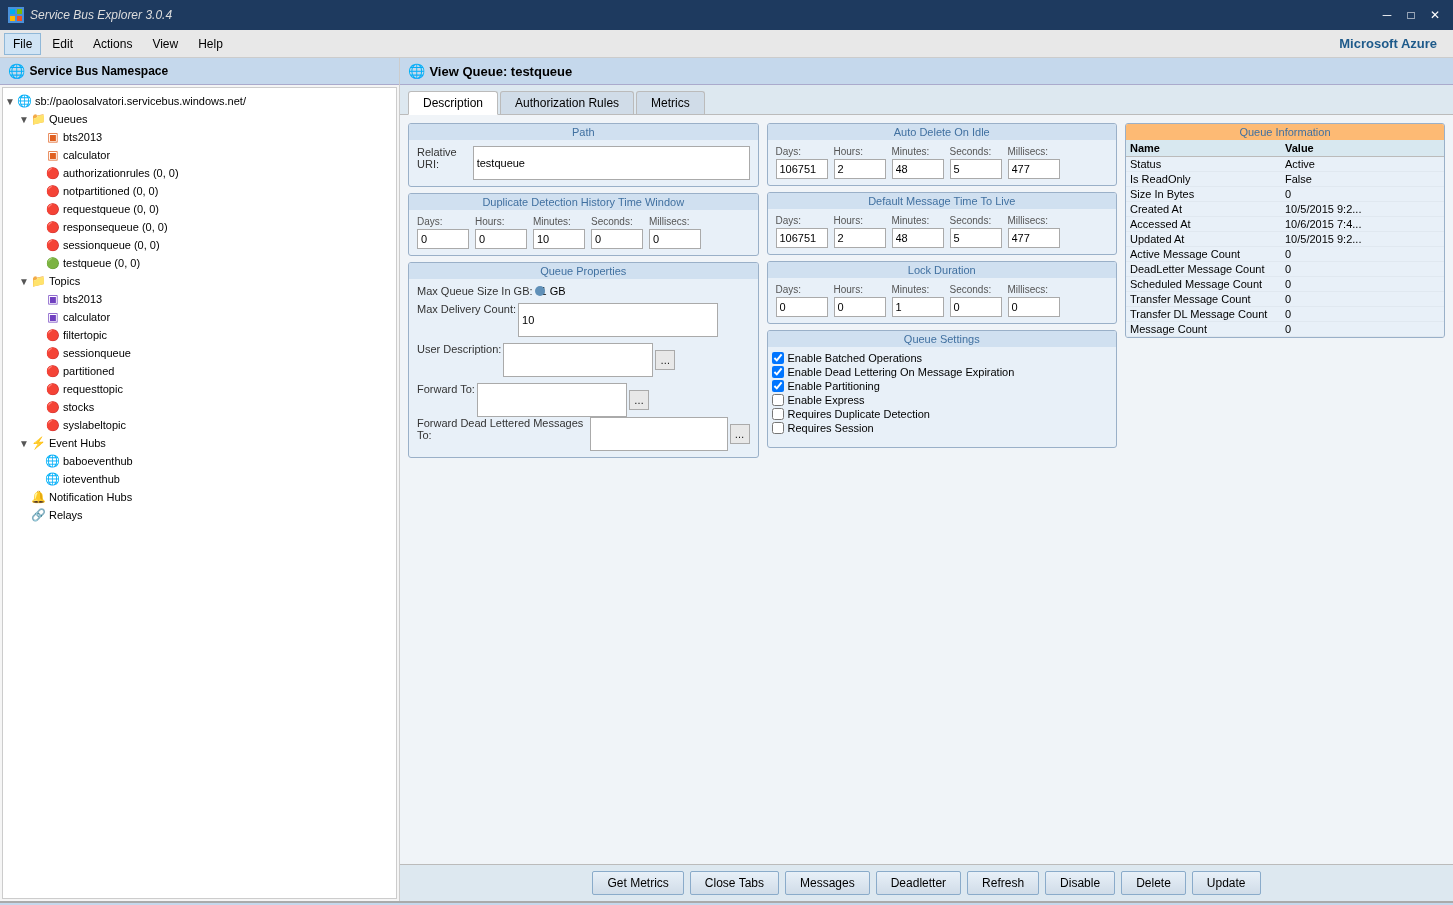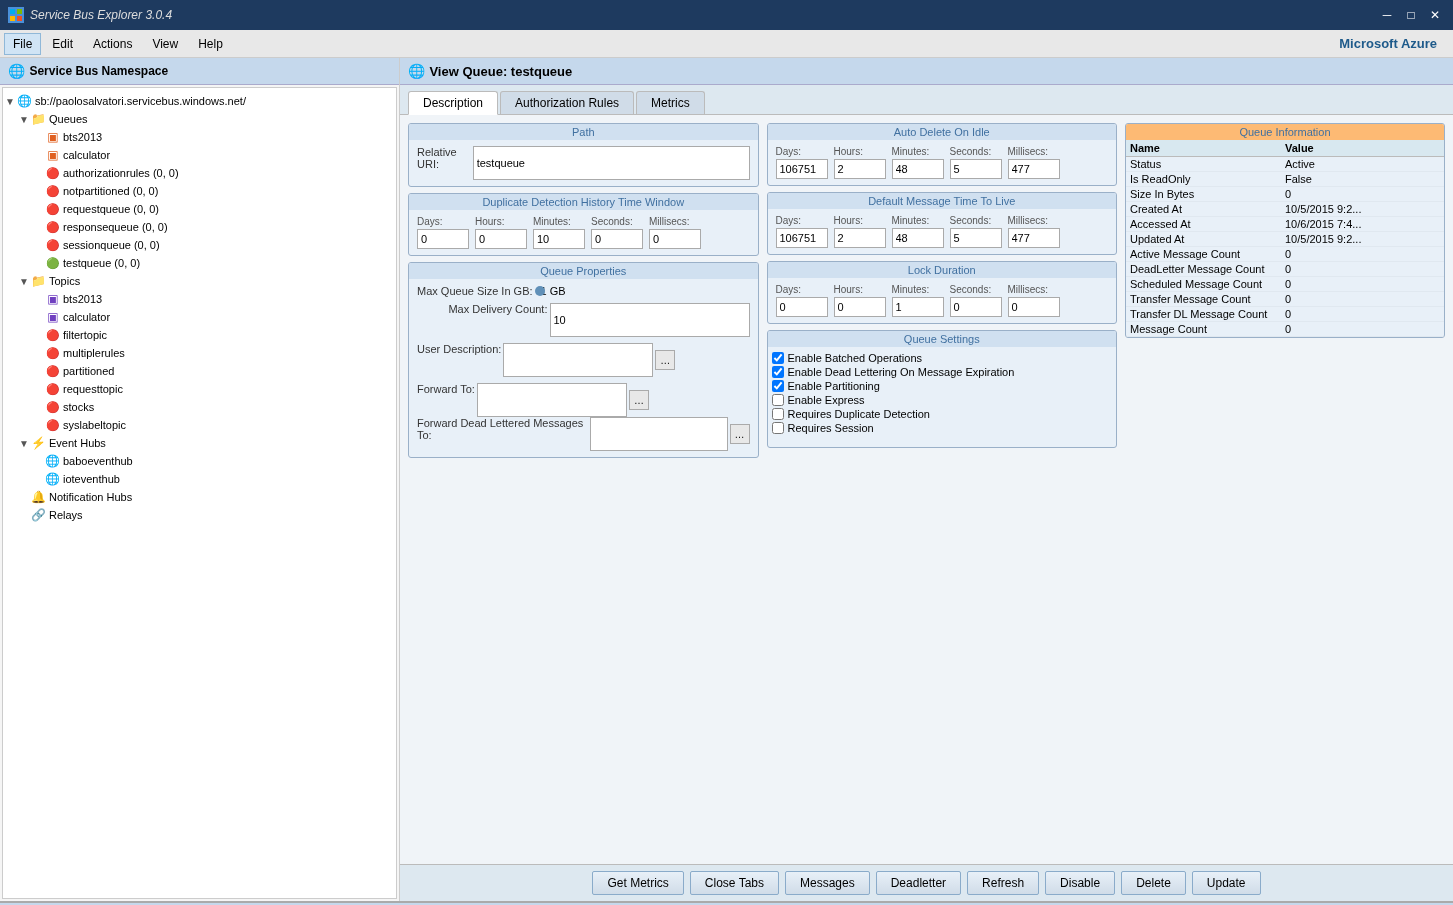--- a/index.html
+++ b/index.html
@@ -253,21 +253,21 @@
               <span style="font-size:11px;">🔴</span>
             </span>
     <span class="tree-label">filtertopic</span>
   </div>
           <div class="tree-item">
     <span style="padding-left:28px;"></span>
     <span class="tree-expand"></span>
     <span class="tree-icon">
               <span style="font-size:11px;">🔴</span>
             </span>
-    <span class="tree-label">multiplerules</span>
+    <span class="tree-label">sessionqueue</span>
   </div>
           <div class="tree-item">
     <span style="padding-left:28px;"></span>
     <span class="tree-expand"></span>
     <span class="tree-icon">
               <span style="font-size:11px;">🔴</span>
             </span>
     <span class="tree-label">partitioned</span>
   </div>
           <div class="tree-item">
@@ -392,21 +392,21 @@
           <div class="field-group-title">Queue Properties</div>
           <div class="field">
             <div class="field-label">Max Queue Size In GB:</div>
             <div class="slider-row">
               <div class="slider">
                 <div class="slider-thumb"></div>
               </div>
               <span>1 GB</span>
             </div>
           </div>
-          <div class="field" style="margin-top:6px;justify-content:flex-end;">
+          <div class="field" style="margin-top:6px;">
             <div class="field-label">Max Delivery Count:</div>
             <input type="text" class="field-input" style="width: 200px;" value="10">
           </div>
           <div class="field" style="margin-top:6px;">
             <div class="field-label">User Description:</div>
             <div class="input-with-btn">
               <input type="text" class="field-input" value="" style="flex: 1 1 0%;">
               <button class="small-btn">…</button>
             </div>
           </div>

